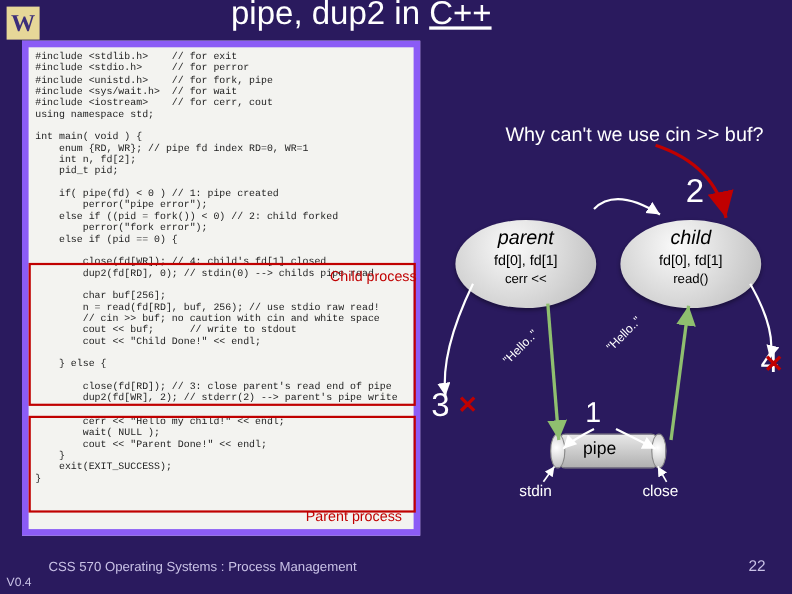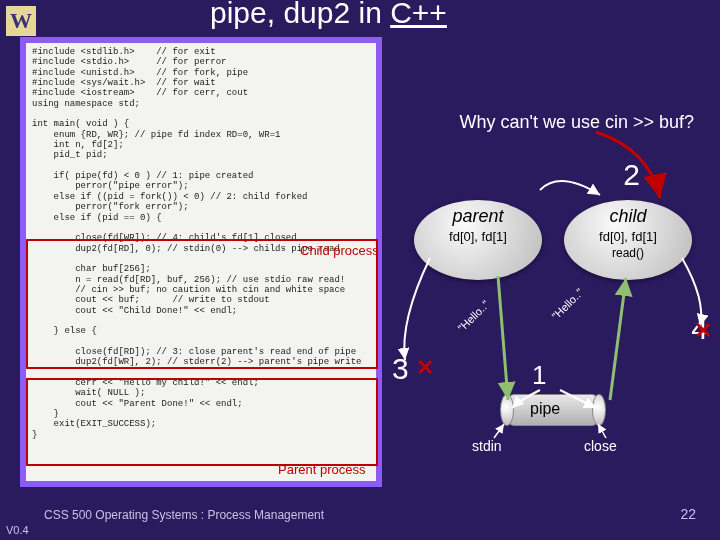--- a/index.html
+++ b/index.html
@@ -99,20 +99,21 @@
   <div class="question">Why can't we use cin &gt;&gt; buf?</div>
 
   <div class="big-num num-2">2</div>
   <div class="big-num num-3">3</div>
   <div class="big-num num-4">4</div>
   <div class="big-num num-1">1</div>
 
   <div class="node parent-node">
     <div class="nm">parent</div>
     <div class="fd">fd[0], fd[1]</div>
+    <div class="op">cerr &lt;&lt;</div>
   </div>
   <div class="node child-node">
     <div class="nm">child</div>
     <div class="fd">fd[0], fd[1]</div>
     <div class="op">read()</div>
   </div>
 
   <div class="msg msg1">"Hello.."</div>
   <div class="msg msg2">"Hello.."</div>
 
@@ -153,16 +154,16 @@
     <path d="M540 390 Q520 400 512 408" stroke="#fff" stroke-width="2" fill="none" marker-end="url(#ah)"></path>
     <path d="M560 390 Q580 400 596 408" stroke="#fff" stroke-width="2" fill="none" marker-end="url(#ah)"></path>
 
     <path d="M494 438 L504 424" stroke="#fff" stroke-width="1.5" fill="none" marker-end="url(#ah)"></path>
     <path d="M606 438 L598 424" stroke="#fff" stroke-width="1.5" fill="none" marker-end="url(#ah)"></path>
   </svg>
 
   <div class="x-mark x1">✕</div>
   <div class="x-mark" style="left:694px; top:318px;">✕</div>
 
-  <div class="footer-left">CSS 500 Operating Systems : Process Management</div>
+  <div class="footer-left">CSS 570 Operating Systems : Process Management</div>
   <div class="version">V0.4</div>
   <div class="page">22</div>
 </div>
 
 </body></html>

